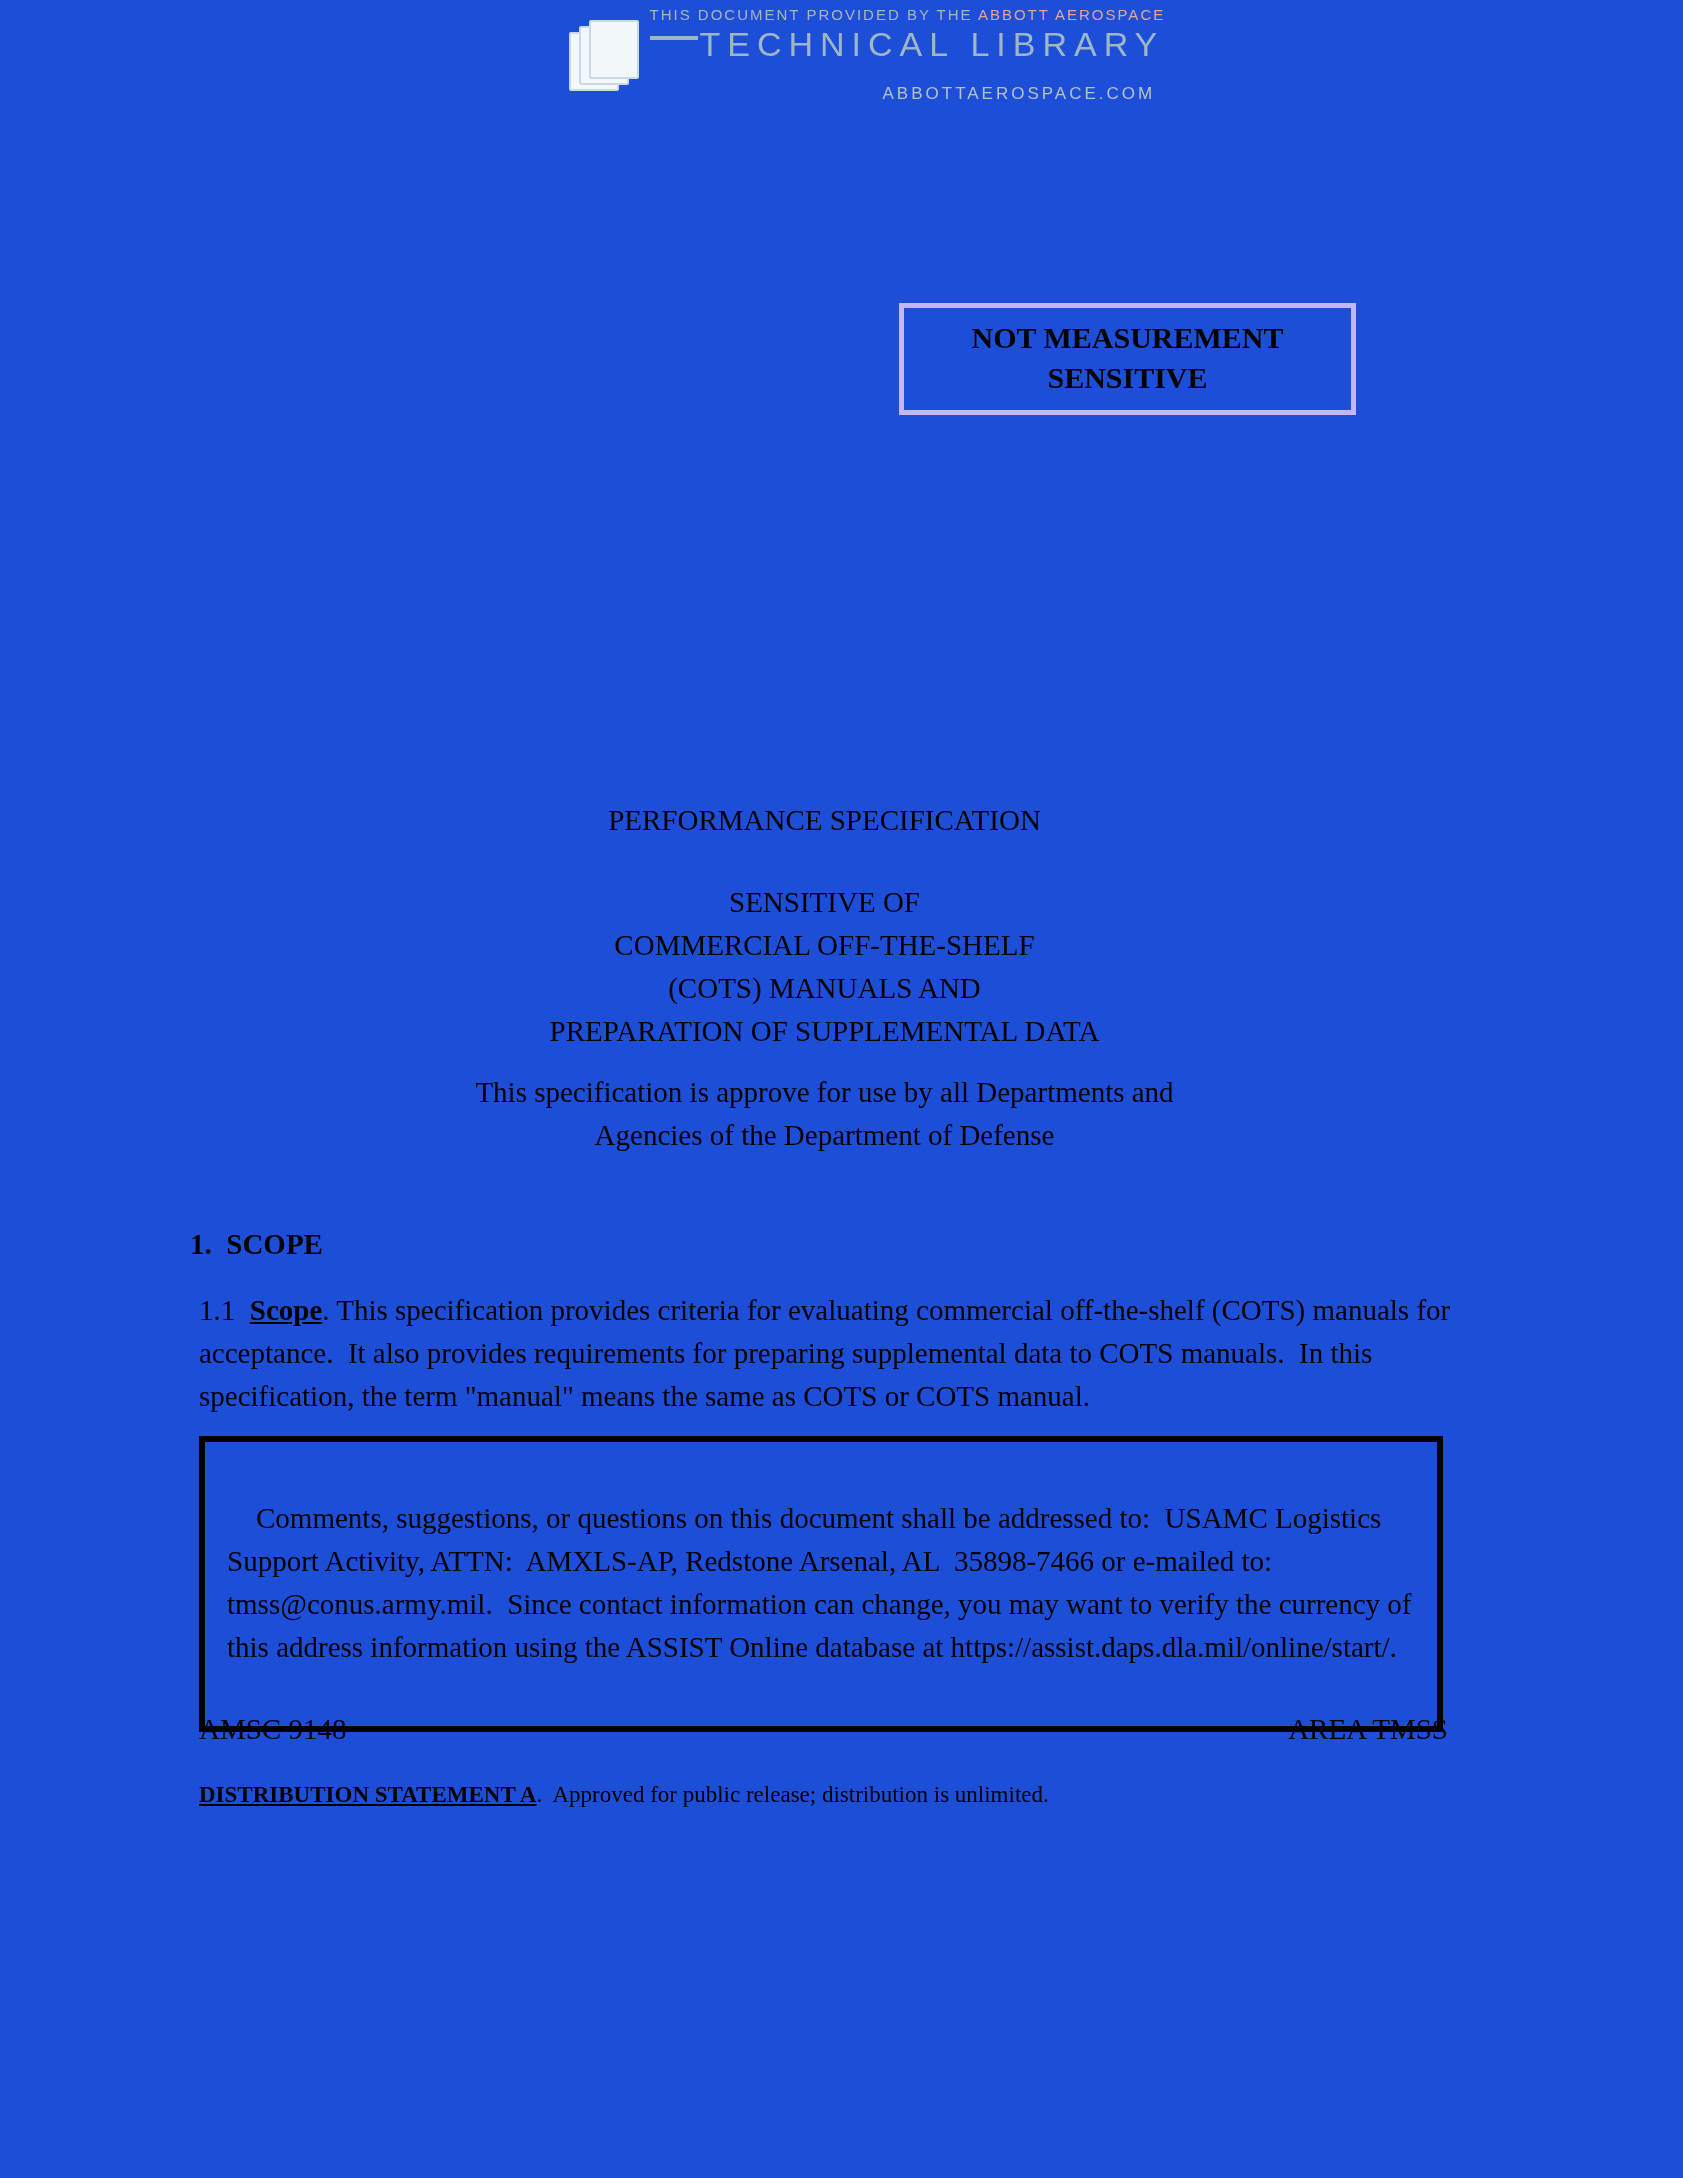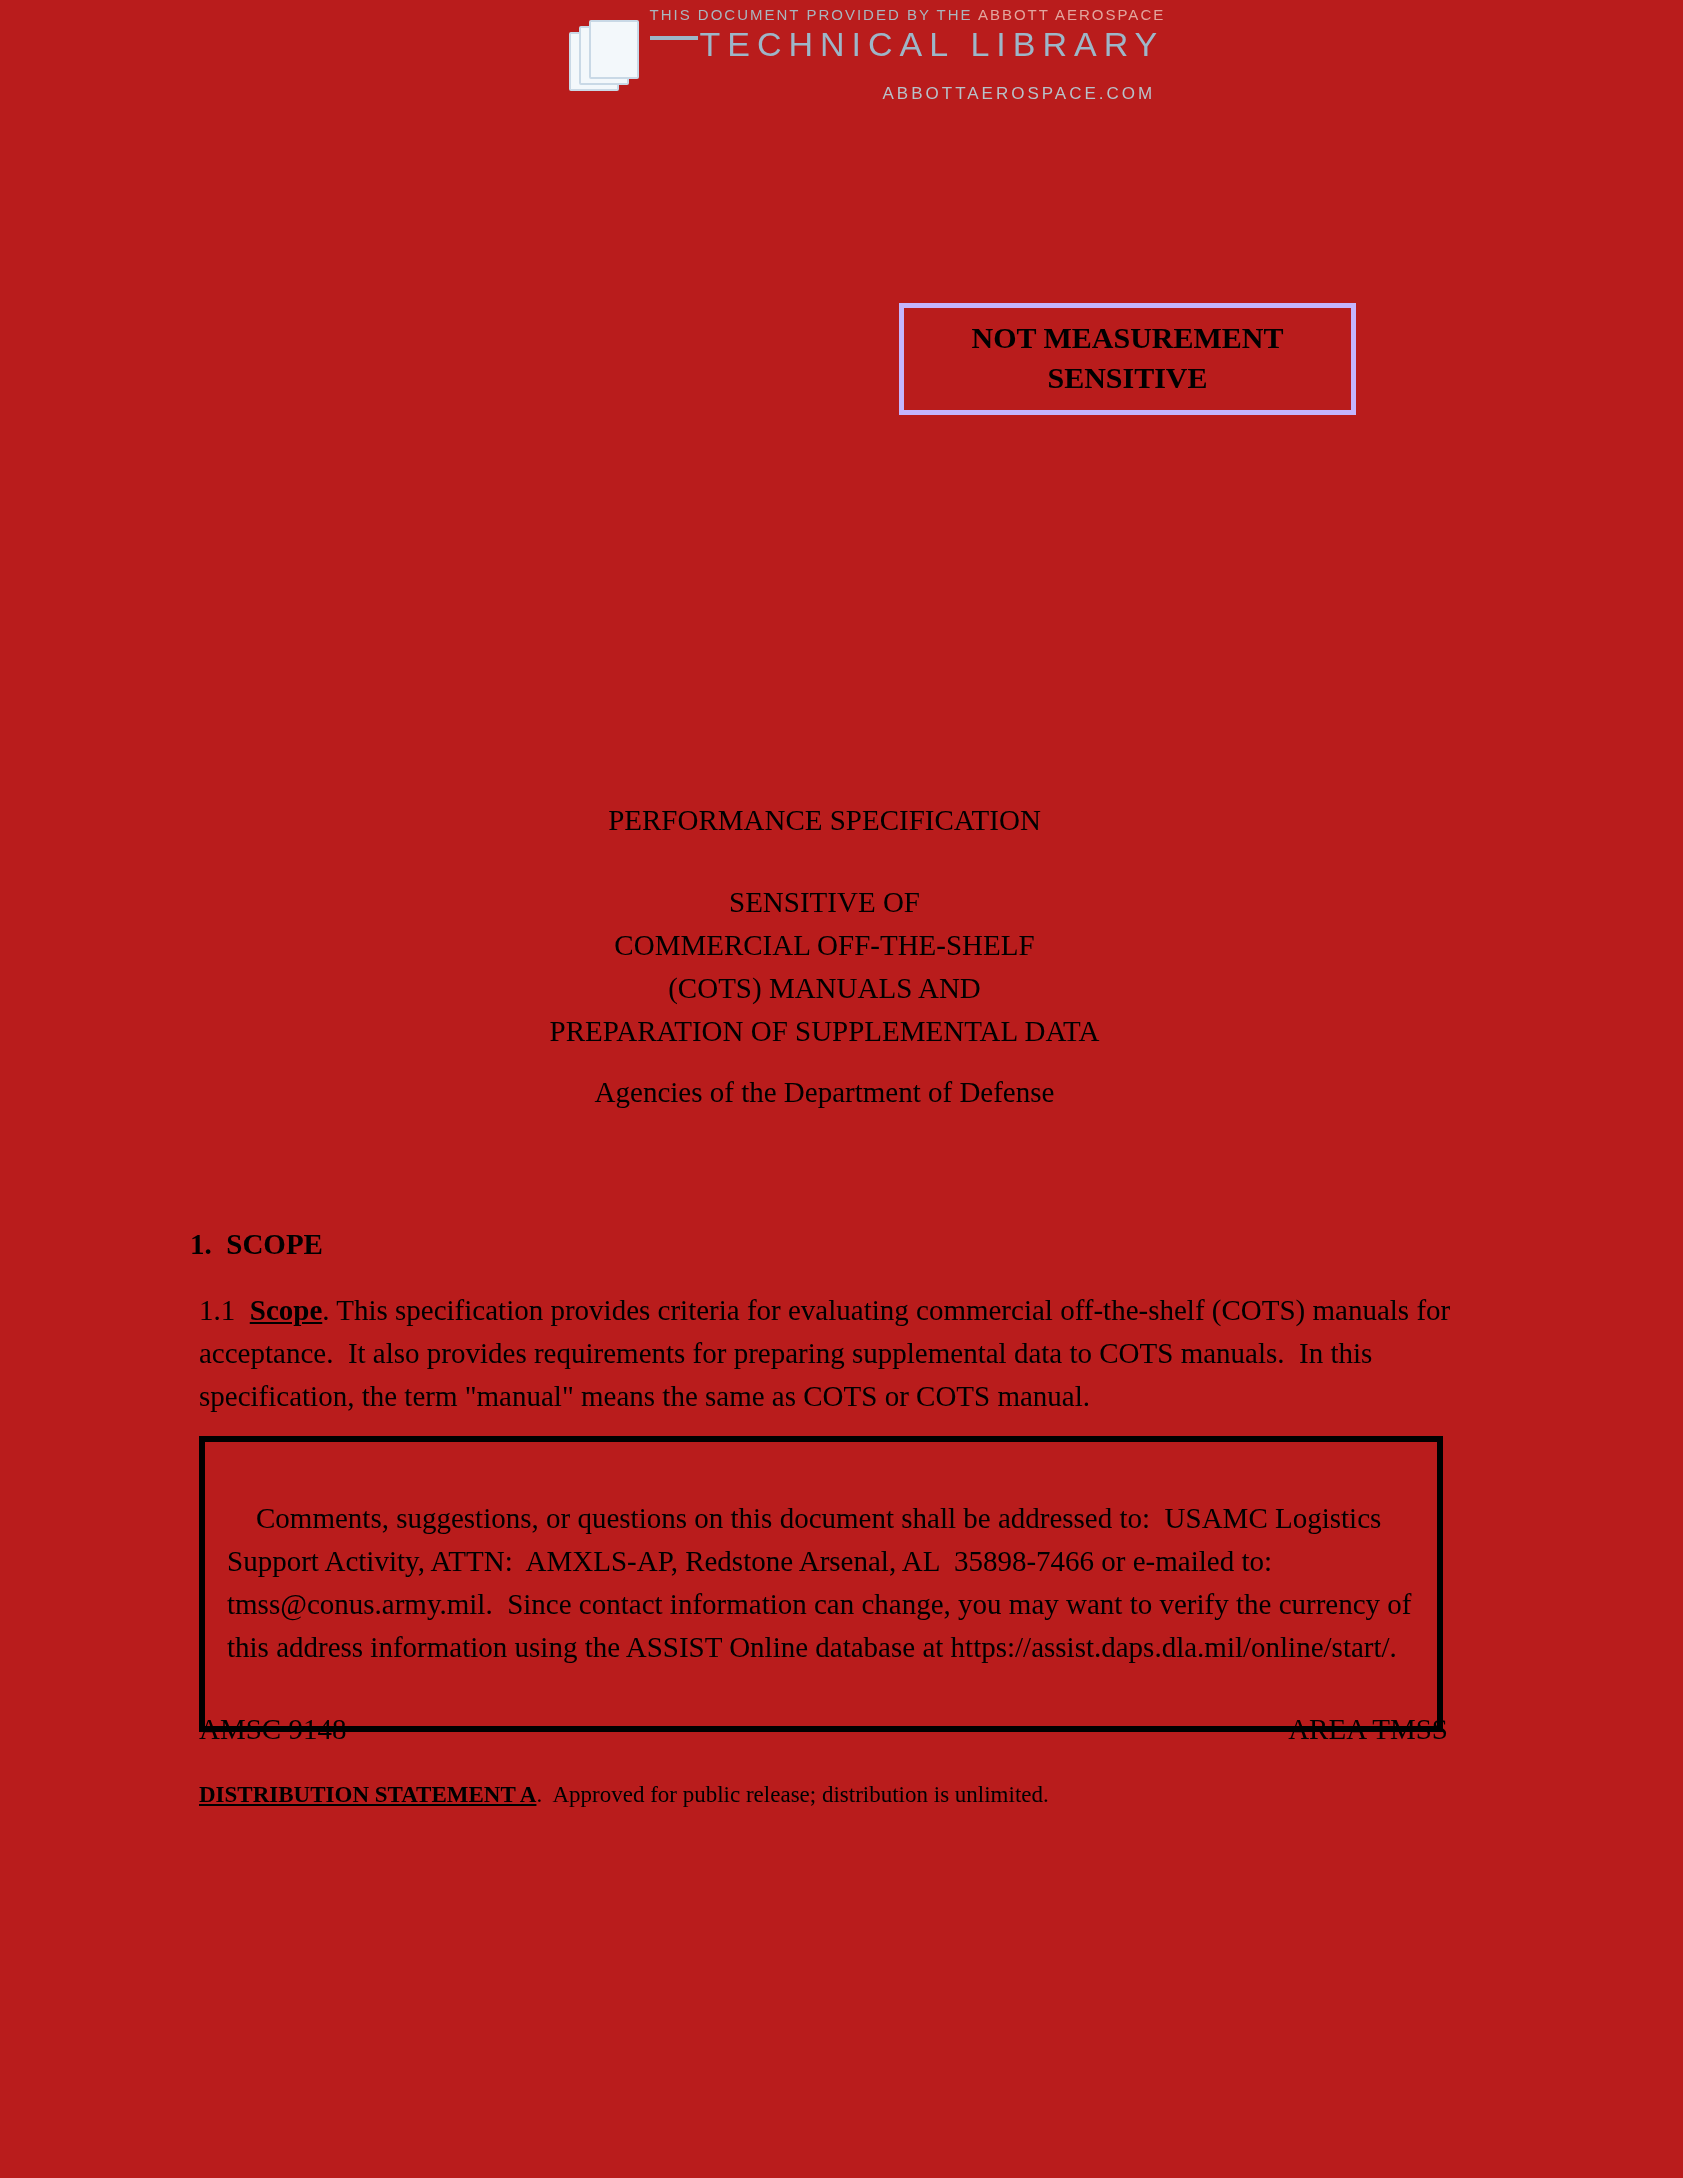--- a/index.html
+++ b/index.html
@@ -1,20 +1,20 @@
 <!DOCTYPE html>
 <html><head>
 <meta charset="utf-8">
 <style>
   html, body { margin: 0; padding: 0; background: #ffffff; }
   .page {
     position: relative;
     width: 1683px;
     height: 2178px;
-    background: #b91c1c;
+    background: #1d4ed8;
     font-family: "Liberation Serif", serif;
     color: #000000;
     overflow: hidden;
   }
 
   
   .logo {
     position: absolute;
     top: 6px;
     left: 50%;
@@ -200,20 +200,21 @@
   <div class="centered spec-type">PERFORMANCE SPECIFICATION</div>
 
   <div class="centered main-title">
     <div>SENSITIVE OF</div>
     <div>COMMERCIAL OFF-THE-SHELF</div>
     <div>(COTS) MANUALS AND</div>
     <div>PREPARATION OF SUPPLEMENTAL DATA</div>
   </div>
 
   <div class="centered approval">
+    <div>This specification is approve for use by all Departments and</div>
     <div>Agencies of the Department of Defense</div>
   </div>
 
   <div class="scope-heading">1.  SCOPE</div>
 
   <div class="scope-para"><span>1.1  </span><span class="scope-label">Scope</span><span>. This specification provides criteria for evaluating commercial off-the-shelf (COTS) manuals for acceptance.  It also provides requirements for preparing supplemental data to COTS manuals.  In this specification, the term "manual" means the same as COTS or COTS manual.</span></div>
 
   <div class="comments-box">
     <span>Comments, suggestions, or questions on this document shall be addressed to:  USAMC Logistics Support Activity, ATTN:  AMXLS-AP, Redstone Arsenal, AL  35898-7466 or e-mailed to:  tmss@conus.army.mil.  Since contact information can change, you may want to verify the currency of this address information using the ASSIST Online database at https://assist.daps.dla.mil/online/start/.</span>
   </div>

